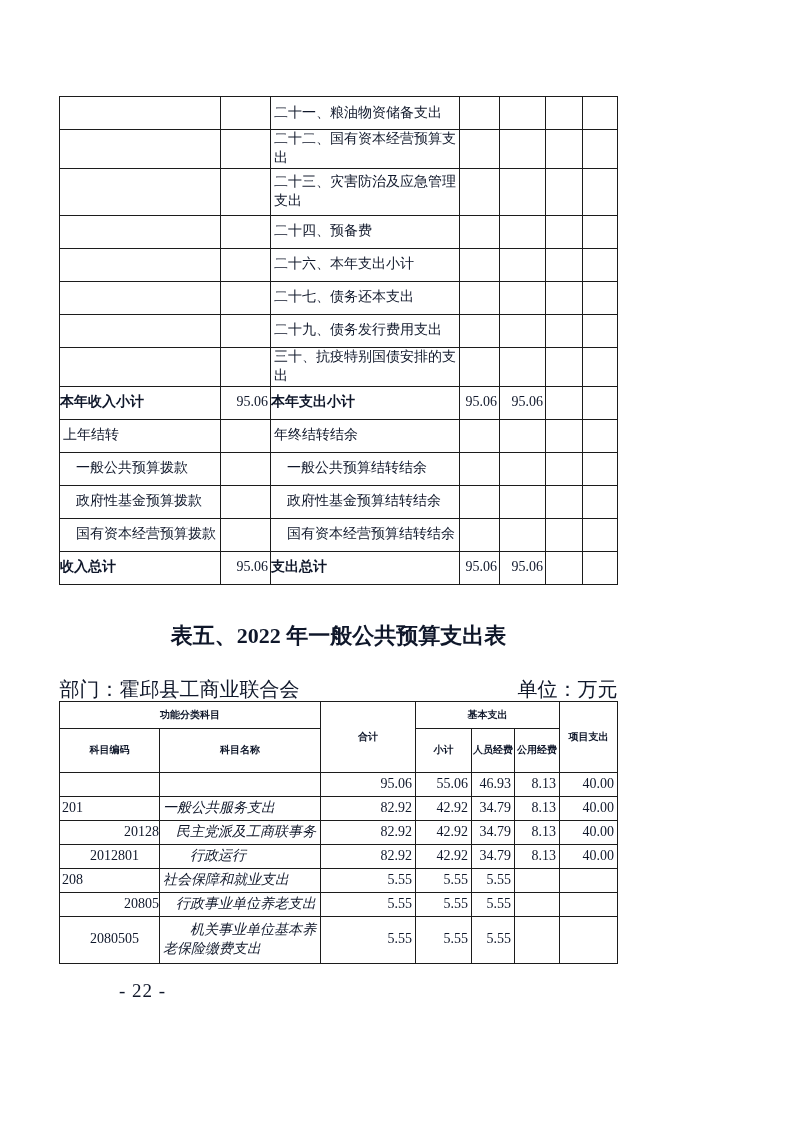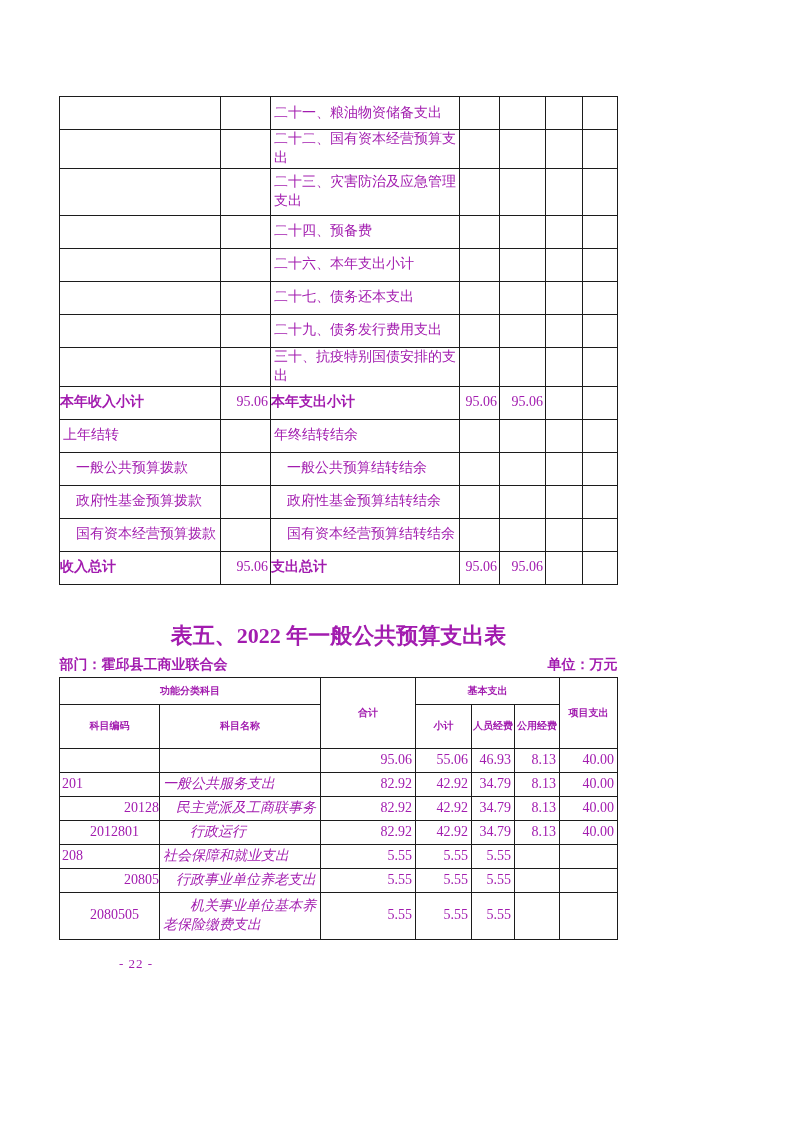--- a/index.html
+++ b/index.html
@@ -1,20 +1,20 @@
 <!DOCTYPE html>
 <html><head>
 <meta charset="utf-8">
 <style>
   * { box-sizing: border-box; margin: 0; padding: 0; }
   html, body { background: #ffffff; }
   .page {
     width: 677px; height: 1122px;
     background: #ffffff;
-    color: #a21caf;
+    color: #0f172a;
     font-family: "Liberation Serif", serif;
     position: relative;
     overflow: hidden;
   }
   table { border-collapse: collapse; table-layout: fixed; margin: 0 auto; }
   td, th { border: 1px solid #1c1c1c; overflow: hidden; vertical-align: middle; }
 
   
   .t1 { margin-top: 96px; width: 558px; }
   .t1 td { height: 33px; font-size: 14px; line-height: 1.35; }
@@ -27,46 +27,45 @@
   
   .title {
     margin-top: 36px;
     text-align: center;
     font-size: 22px;
     font-weight: bold;
     line-height: 30px;
   }
   .meta {
     width: 558px;
-    margin: 4px auto 2px;
+    margin: 28px auto 2px;
     display: flex;
     justify-content: space-between;
-    font-size: 14px;
+    font-size: 20px;
     line-height: 20px;
-    font-weight: bold;
   }
 
   
   .t5 { width: 558px; }
   .t5 th { font-size: 10px; font-weight: bold; text-align: center; padding: 0; line-height: 1.4; }
   .t5 .hr1 th { height: 27px; }
   .t5 .hr2 th { height: 44px; }
   .t5 td { height: 24px; font-size: 14px; line-height: 1.3; }
   .t5 tr.tall td { height: 47px; }
   .t5 .code { text-align: left; padding-left: 2px; }
   .t5 .code.l1 { padding-left: 16px; text-align: right; }
   .t5 .code.l2 { padding-left: 30px; }
   .t5 .name { text-align: left; padding: 0 3px; font-style: italic; }
   .t5 .name.l1 { text-indent: 13px; }
   .t5 .name.l2 { text-indent: 27px; }
   .t5 .num { text-align: right; padding-right: 3px; }
 
   .pageno {
     margin: 16px 0 0 119px;
-    font-size: 13px;
+    font-size: 19px;
     letter-spacing: 1px;
   }
 </style>
 </head>
 <body>
 
 <div class="page">
 
   <table class="t1">
     <colgroup>

